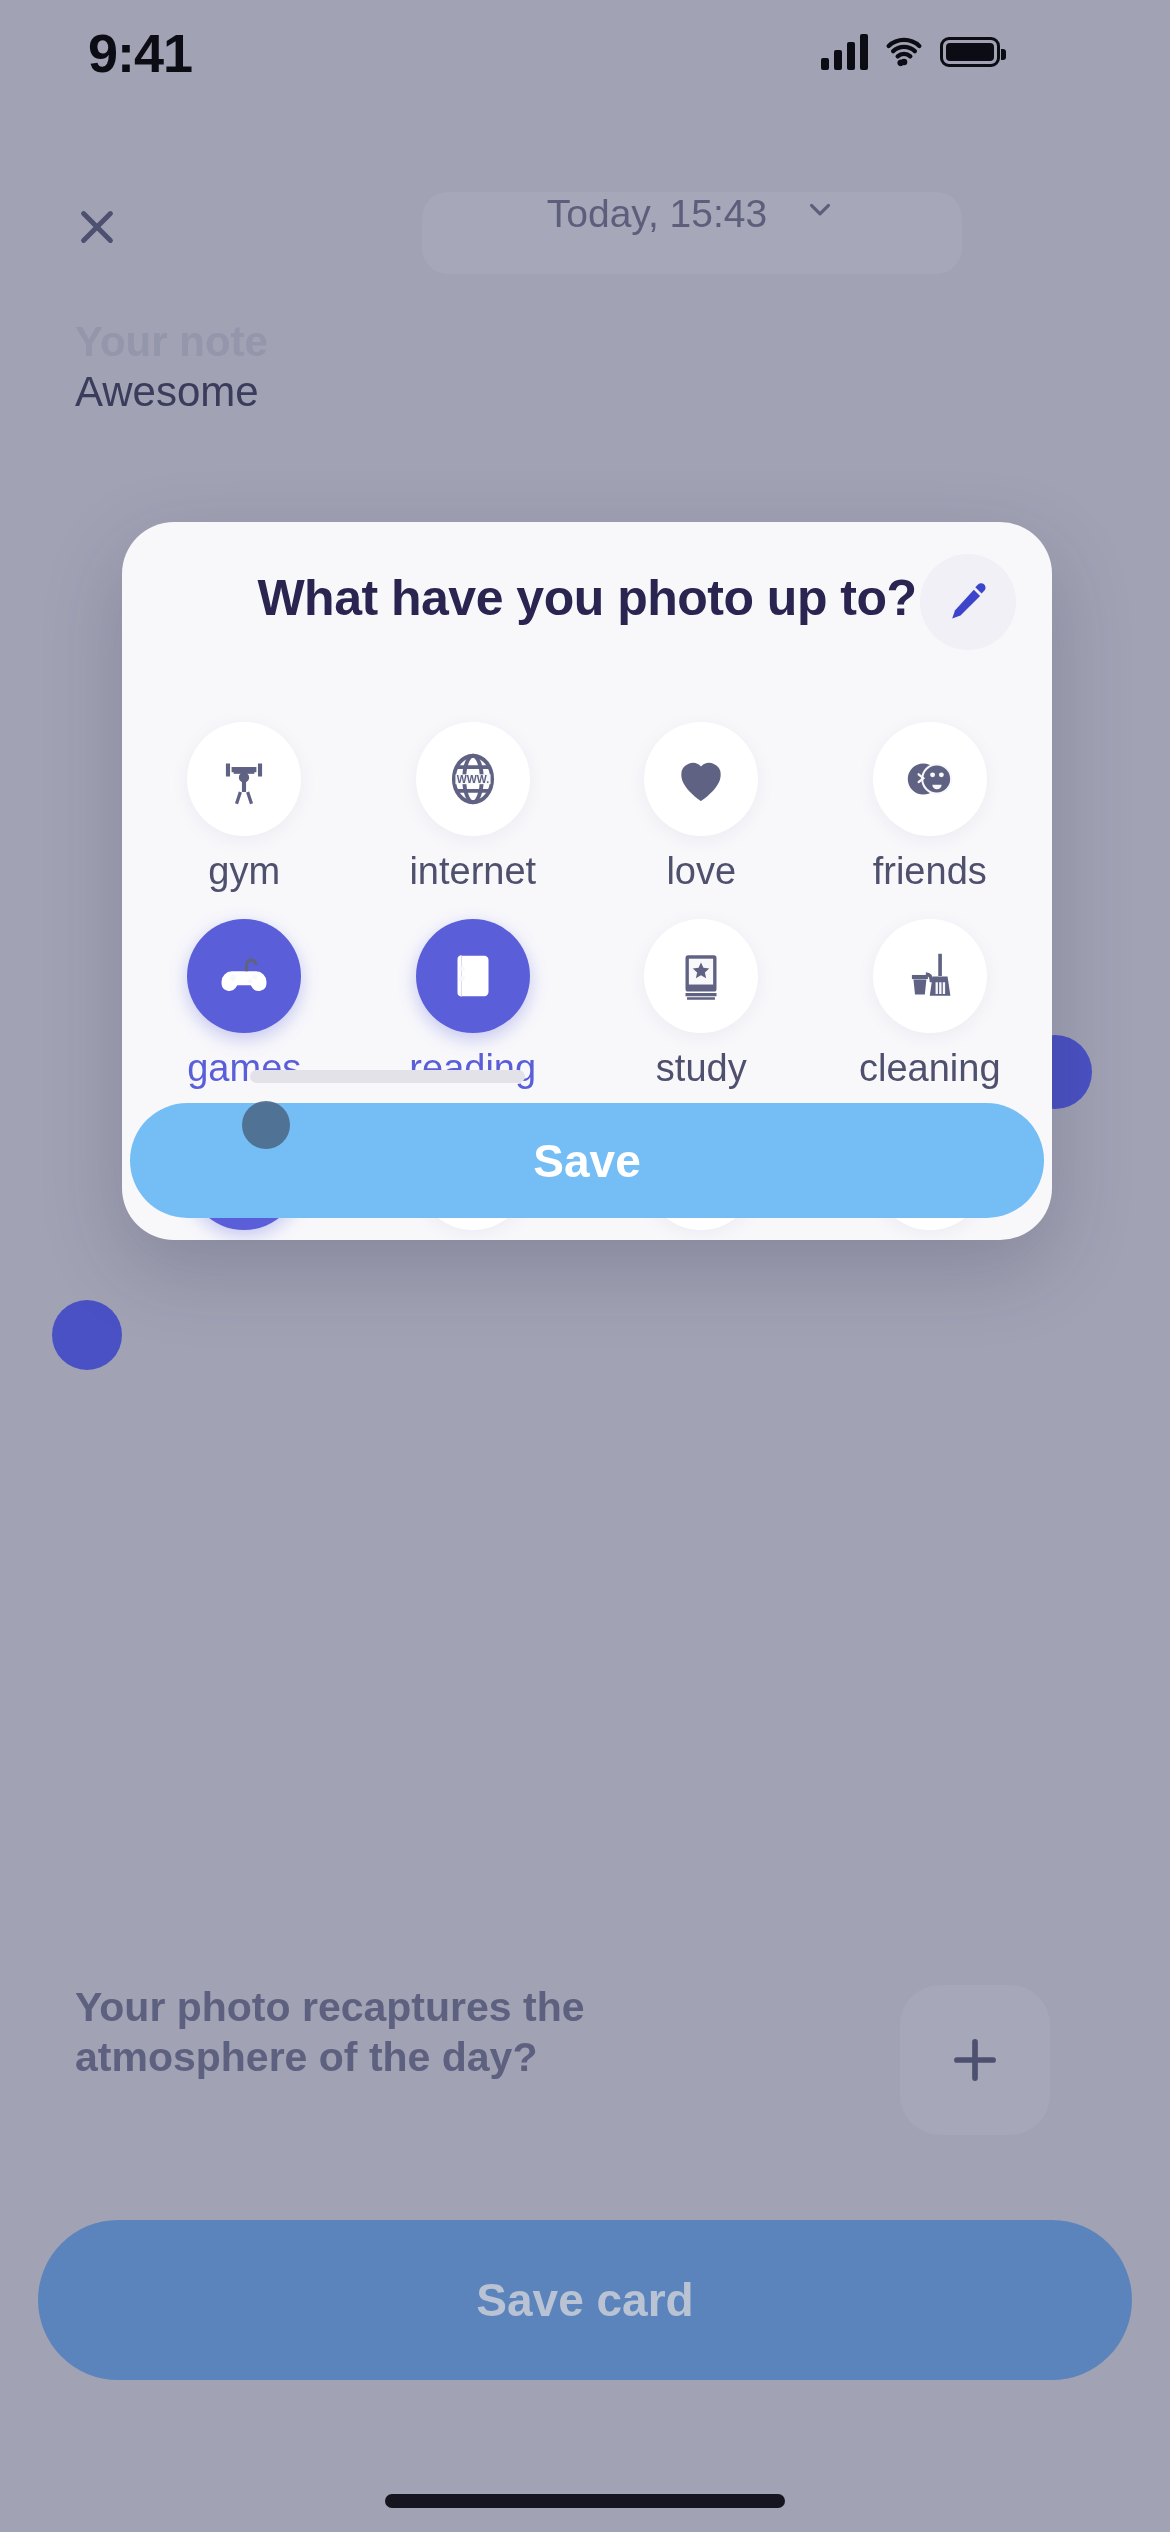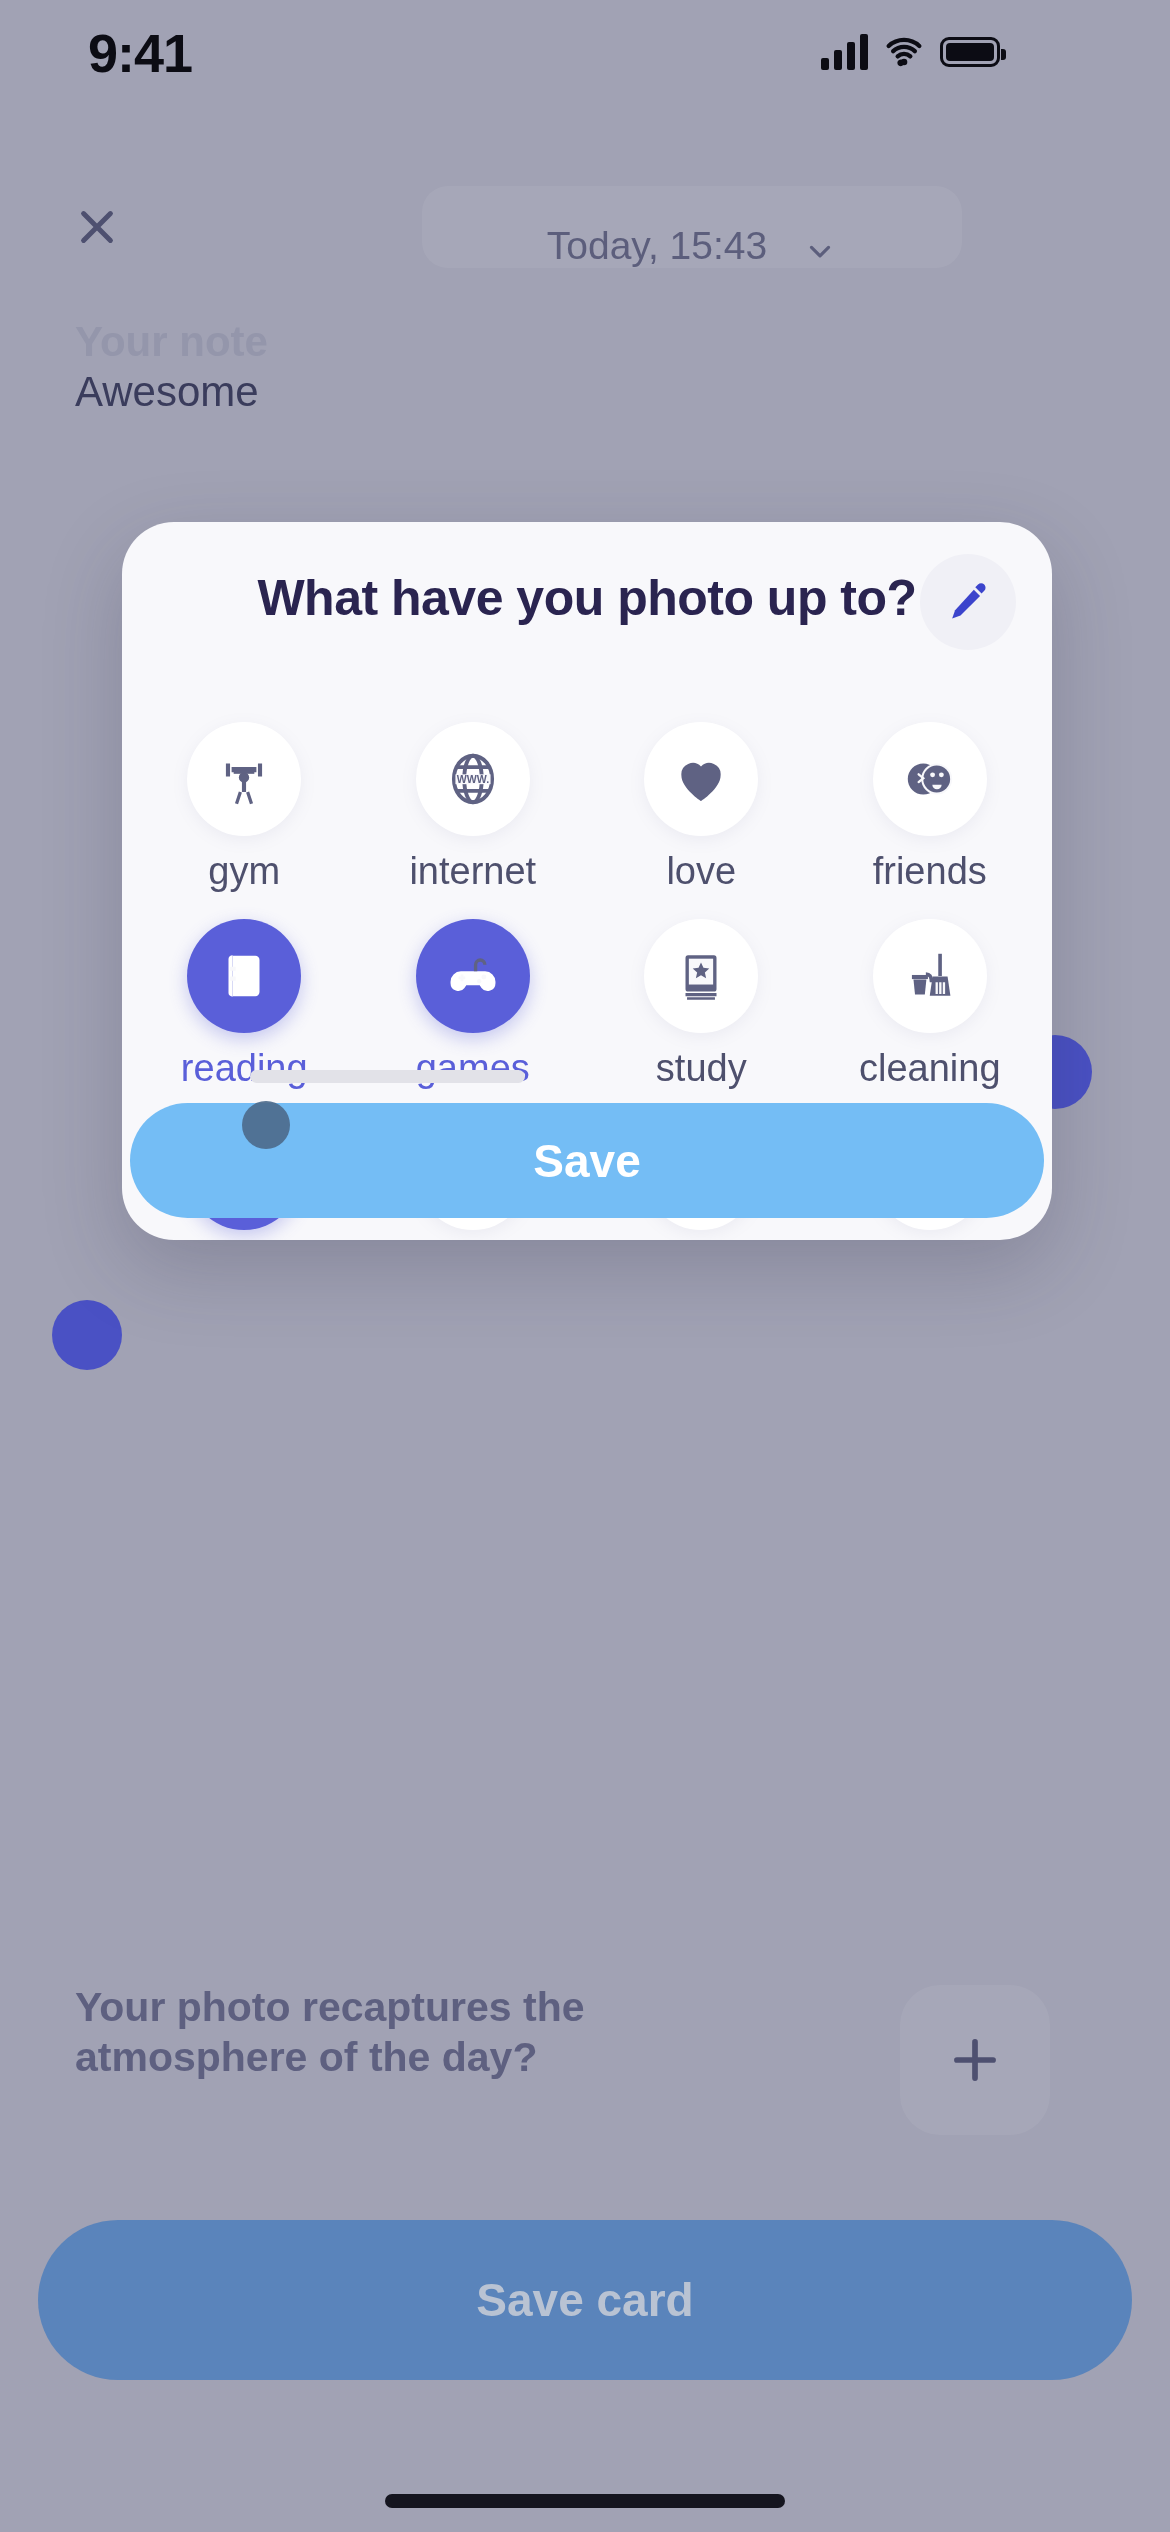--- a/index.html
+++ b/index.html
@@ -43,23 +43,23 @@
     width:5px; height:11px; background:#0c0c14; border-radius:0 3px 3px 0; }
   .batt span{ display:block; width:100%; height:100%; background:#0c0c14; border-radius:4px; }
 
   
   #close-btn {
     position:absolute; left:52px; top:182px; width:90px; height:90px;
     display:flex; align-items:center; justify-content:center;
   }
   #close-btn svg { width:46px; height:46px; }
   #date-pill {
-    position:absolute; left:422px; top:186px; width:540px; height:82px;
+    position:absolute; left:422px; top:192px; width:540px; height:82px;
     border-radius:26px; background:rgba(255,255,255,0.06);
-    display:flex; align-items:flex-end; justify-content:center; gap:36px;
+    display:flex; align-items:flex-start; justify-content:center; gap:36px;
   }
   #date-text { font-size:39px; color:#5c5e7c; font-weight:400; }
   #date-pill svg { width:34px; height:34px; }
 
   
   #note-label {
     position:absolute; left:75px; top:318px;
     font-size:42px; font-weight:700; color:#9496ab;
   }
   #note-value {
@@ -281,38 +281,38 @@
               <circle cx="16.4" cy="10.4" r="0.95" fill="#f8f8fb"></circle>
               <path d="M12.9 14.2h3.6a1.8 1.8 0 0 1-3.6 0z" fill="#f8f8fb"></path>
               <path d="M7.6 10.2l1.8 1.5-1.8 1.5" stroke="#f8f8fb" stroke-width="0.9" fill="none" stroke-linecap="round"></path>
             </svg>
           </div>
           <div class="cell-label">friends</div>
         </div>
         <div class="cell selected">
           <div class="chip">
             <svg viewBox="0 0 24 24">
-              <path class="ic" d="M7.6 4.2h8.8a1.6 1.6 0 0 1 1.6 1.6v12.4a1.6 1.6 0 0 1-1.6 1.6H7.6V4.2z"></path>
-              <path class="ic" d="M6 5.4c0-.8.7-1.4 1.6-1.4v16c-.9 0-1.6-.6-1.6-1.4V5.4z"></path>
-              <path d="M6.6 8.4h2.2v1.6H6.6zM6.6 12.2h2.2v1.6H6.6z" fill="#f8f8fb"></path>
-            </svg>
-          </div>
-          <div class="cell-label">reading</div>
-        </div>
-        <div class="cell selected">
-          <div class="chip">
-            <svg viewBox="0 0 24 24">
               <path class="ic" d="M7.3 10.2h9.4a4 4 0 0 1 4 4v.6a3 3 0 0 1-5.4 1.8l-.7-1H9.4l-.7 1A3 3 0 0 1 3.3 14.8v-.6a4 4 0 0 1 4-4z"></path>
               <path d="M6.4 12.2h2.6v1.1H6.4zM7.2 11.4h1.1V14H7.2z" fill="#f8f8fb"></path>
               <circle cx="16.2" cy="12.4" r="0.95" fill="#f8f8fb"></circle>
               <circle cx="14.4" cy="14" r="0.85" fill="#f8f8fb"></circle>
               <path d="M13 10.2V7.6a1.8 1.8 0 0 1 3.6 0" stroke="#5f6283" stroke-width="1.3" fill="none" class="st"></path>
             </svg>
           </div>
           <div class="cell-label">games</div>
+        </div>
+        <div class="cell selected">
+          <div class="chip">
+            <svg viewBox="0 0 24 24">
+              <path class="ic" d="M7.6 4.2h8.8a1.6 1.6 0 0 1 1.6 1.6v12.4a1.6 1.6 0 0 1-1.6 1.6H7.6V4.2z"></path>
+              <path class="ic" d="M6 5.4c0-.8.7-1.4 1.6-1.4v16c-.9 0-1.6-.6-1.6-1.4V5.4z"></path>
+              <path d="M6.6 8.4h2.2v1.6H6.6zM6.6 12.2h2.2v1.6H6.6z" fill="#f8f8fb"></path>
+            </svg>
+          </div>
+          <div class="cell-label">reading</div>
         </div>
         <div class="cell">
           <div class="chip">
             <svg viewBox="0 0 24 24">
               <rect class="ic" x="6" y="4" width="12" height="14" rx="1"></rect>
               <rect x="7.3" y="5.3" width="9.4" height="10" fill="#f8f8fb"></rect>
               <path class="ic" d="M12 6.8l.95 2.05 2.25.25-1.7 1.55.48 2.2L12 11.75l-1.98 1.1.48-2.2L8.8 9.1l2.25-.25z"></path>
               <path class="ic" d="M6 18.6h12v1.2H6zM6.6 20.2h10.8v1H6.6z"></path>
             </svg>
           </div>

